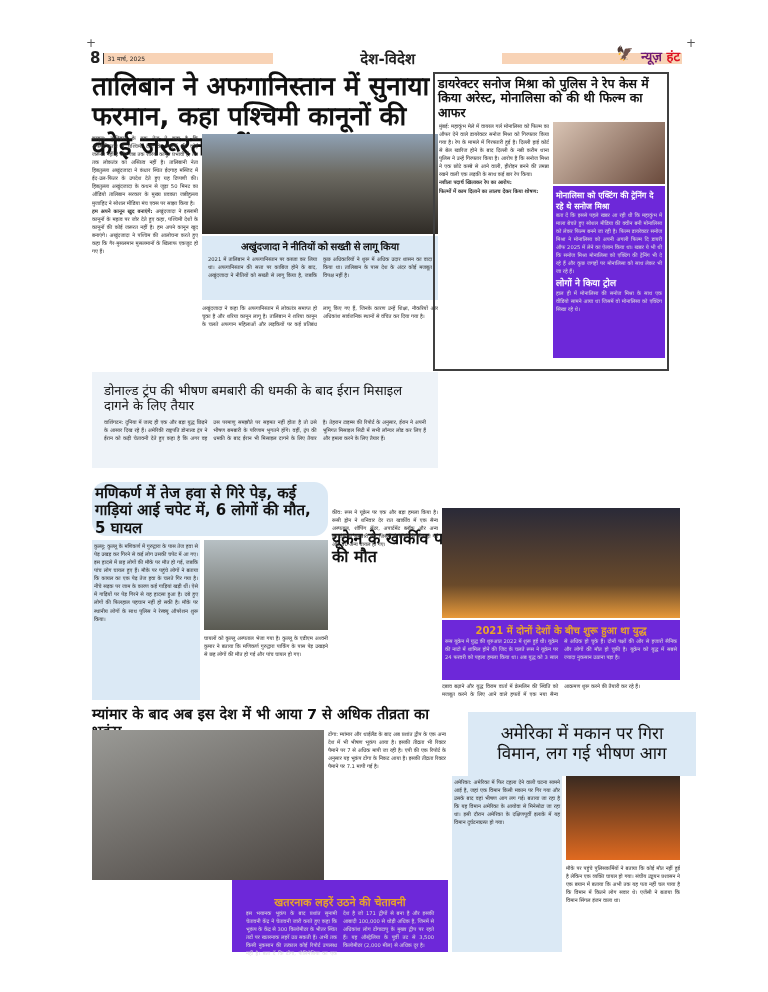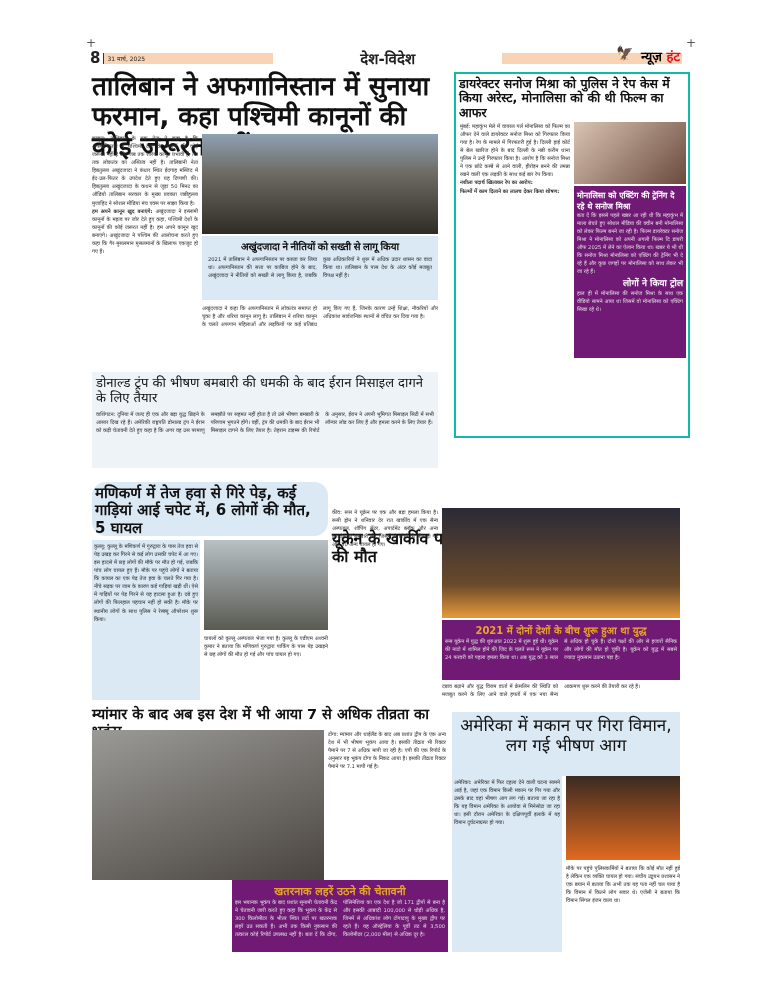--- a/index.html
+++ b/index.html
@@ -4,28 +4,28 @@
 <style>
   * { box-sizing: border-box; margin: 0; padding: 0; }
   body { width: 768px; height: 992px; background: #fff; font-family: "DejaVu Sans", sans-serif; position: relative; overflow: hidden; color: #222; }
   .crop { position: absolute; color: #555; font-size: 12px; }
   .masthead { position: absolute; left: 90px; top: 50px; width: 592px; height: 16px; display: flex; align-items: center; }
   .page-no { font-weight: bold; font-size: 15px; color: #222; margin-right: 3px; }
   .date-bar { background: #f8d3b6; height: 11px; flex: 0 0 170px; font-size: 6px; padding-left: 3px; line-height: 11px; border-left: 1px solid #333; }
   .section { flex: 1; text-align: center; font-weight: bold; font-size: 15px; }
   .right-bar { background: #f8d3b6; height: 11px; flex: 0 0 180px; position: relative; }
   .logo { position: absolute; right: 2px; top: -6px; font-weight: bold; font-size: 13px; }
-  .logo .a { color: #000000; } .logo .b { color: #d12; margin-top: 23px; }
+  .logo .a { color: #701a75; } .logo .b { color: #d12; margin-top: 23px; }
   .bird { position: absolute; right: 48px; top: -8px; font-size: 14px; color: #555; }
   .head { font-weight: bold; color: #111; line-height: 1.15; }
   .body-text { font-size: 5.2px; line-height: 1.55; color: #333; text-align: justify; }
   .box { position: absolute; }
   .photo { position: absolute; background: #555; overflow: hidden; }
   .sub { font-weight: bold; font-size: 9px; color: #111; }
-  .dark { background: #701a75; color: #eee; }
+  .dark { background: #6d28d9; color: #eee; }
   .orange { color: #e8a42a; font-weight: bold; }
   .blue-box { background: #dbe9f5; }
 </style>
 </head>
 <body>
 
 <div class="crop" style="left:86px;top:36px;">+</div>
 <div class="crop" style="left:686px;top:36px;">+</div>
 
 <div class="masthead">
@@ -44,35 +44,35 @@
 <div class="box body-text" style="left:92px;top:134px;width:106px;height:230px;overflow:hidden;">
   <span>काबुल: तालिबान के एक नेता ने कहा है कि अफगानिस्तान में पश्चिमी देशों के कानूनों की कोई जरूरत नहीं है और जब तक शरिया कानून प्रभावी हैं, तब तक लोकतंत्र का अस्तित्व नहीं है। तालिबानी नेता हिबतुल्ला अखुंदजादा ने कंधार स्थित ईदगाह मस्जिद में ईद-उल-फितर के उपदेश देते हुए यह टिप्पणी की। हिबतुल्ला अखुंदजादा के कथन से जुड़ा 50 मिनट का ऑडियो तालिबान सरकार के मुख्य प्रवक्ता जबीहुल्ला मुजाहिद ने सोशल मीडिया मंच एक्स पर साझा किया है।</span><br><b>हम अपने कानून खुद बनाएंगे:</b> <span>अखुंदजादा ने इस्लामी कानूनों के महत्व पर जोर देते हुए कहा, पश्चिमी देशों के कानूनों की कोई जरूरत नहीं है। हम अपने कानून खुद बनाएंगे। अखुंदजादा ने पश्चिम की आलोचना करते हुए कहा कि गैर-मुसलमान मुसलमानों के खिलाफ एकजुट हो गए हैं।</span>
 </div>
 <div class="photo" style="left:202px;top:134px;width:236px;height:100px;background:linear-gradient(180deg,#8fa1b4 0%,#6c6a62 40%,#2f2b26 100%);"></div>
 <div class="box blue-box" style="left:202px;top:236px;width:236px;height:64px;padding:3px 6px;">
   <div class="sub" style="font-size:10px;text-align:center;font-family:Liberation Serif, serif;">अखुंदजादा ने नीतियों को सख्ती से लागू किया</div>
   <div class="body-text" style="column-count:2;column-gap:6px;margin-top:2px;">2021 में तालिबान ने अफगानिस्तान पर कब्जा कर लिया था। अफगानिस्तान की सत्ता पर काबिज होने के बाद, अखुंदजादा ने नीतियों को सख्ती से लागू किया है, जबकि कुछ अधिकारियों ने शुरू में अधिक उदार शासन का वादा किया था। तालिबान के पास देश के अंदर कोई मजबूत विपक्ष नहीं है।</div>
 </div>
 <div class="box body-text" style="left:202px;top:304px;width:236px;height:62px;overflow:hidden;column-count:2;column-gap:6px;">अखुंदजादा ने कहा कि अफगानिस्तान में लोकतंत्र समाप्त हो चुका है और शरिया कानून लागू है। तालिबान ने शरिया कानून के चलते अफगान महिलाओं और लड़कियों पर कई प्रतिबंध लागू किए गए हैं, जिनके कारण उन्हें शिक्षा, नौकरियों और अधिकांश सार्वजनिक स्थानों से वंचित कर दिया गया है।</div>
 
-<div class="box" style="left:454px;top:72px;width:236px;height:366px;border:2px solid #14b8a6;padding:3px;">
+<div class="box" style="left:433px;top:72px;width:236px;height:299px;border:2px solid #404040;padding:3px;">
   <div class="head" style="font-size:12.5px;">डायरेक्टर सनोज मिश्रा को पुलिस ने रेप केस में किया अरेस्ट, मोनालिसा को की थी फिल्म का आफर</div>
   <div class="body-text" style="position:absolute;left:4px;top:48px;width:110px;height:236px;overflow:hidden;">
     <span>मुंबई: महाकुंभ मेले में वायरल गर्ल मोनालिसा को फिल्म का ऑफर देने वाले डायरेक्टर सनोज मिश्रा को गिरफ्तार किया गया है। रेप के मामले में गिरफ्तारी हुई है। दिल्ली हाई कोर्ट से बेल खारिज होने के बाद दिल्ली के नबी करीम थाना पुलिस ने उन्हें गिरफ्तार किया है। आरोप है कि सनोज मिश्रा ने एक छोटे कस्बे से आने वाली, हीरोइन बनने की तमन्ना रखने वाली एक लड़की के साथ कई बार रेप किया।</span><br><b>नशीला पदार्थ खिलाकर रेप का आरोप:</b><br><b>फिल्मों में काम दिलाने का लालच देकर किया शोषण:</b>
   </div>
   <div class="photo" style="left:118px;top:48px;width:112px;height:62px;background:linear-gradient(135deg,#d9c4b4,#6a4a3c);"></div>
   <div class="box dark" style="left:118px;top:112px;width:112px;height:172px;padding:3px;overflow:hidden;">
     <div class="sub" style="color:#fff;font-size:8px;">मोनालिसा को एक्टिंग की ट्रेनिंग दे रहे थे सनोज मिश्रा</div>
     <div class="body-text" style="color:#ddd;">बता दें कि इससे पहले खबर आ रही थी कि महाकुंभ में माला बेचते हुए सोशल मीडिया की क्वीन बनी मोनालिसा को लेकर फिल्म बनने जा रही है। फिल्म डायरेक्टर सनोज मिश्रा ने मोनालिसा को अपनी अगली फिल्म दि डायरी ऑफ 2025 में लेने का ऐलान किया था। खबर ये भी थी कि सनोज मिश्रा मोनालिसा को एक्टिंग की ट्रेनिंग भी दे रहे हैं और कुछ जगहों पर मोनालिसा को साथ लेकर भी जा रहे हैं।</div>
-    <div class="sub" style="color:#fff;font-size:9px;text-align:right;">लोगों ने किया ट्रोल</div>
+    <div class="sub" style="color:#fff;font-size:9px;">लोगों ने किया ट्रोल</div>
     <div class="body-text" style="color:#ddd;">हाल ही में मोनालिसा की सनोज मिश्रा के साथ एक वीडियो सामने आया था जिसमें वो मोनालिसा को एक्टिंग सिखा रहे थे।</div>
   </div>
 </div>
 
-<div class="box" style="left:92px;top:372px;width:346px;height:96px;background:#eef3f8;padding:4px;">
+<div class="box" style="left:92px;top:372px;width:346px;height:96px;background:#eef3f8;padding:12px;">
   <div class="head" style="font-size:13px;font-weight:normal;">डोनाल्ड ट्रंप की भीषण बमबारी की धमकी के बाद ईरान मिसाइल दागने के लिए तैयार</div>
   <div class="body-text" style="column-count:3;column-gap:6px;margin-top:4px;height:70px;overflow:hidden;">वाशिंगटन: दुनिया में जल्द ही एक और बड़ा युद्ध छिड़ने के आसार दिख रहे हैं। अमेरिकी राष्ट्रपति डोनाल्ड ट्रंप ने ईरान को कड़ी चेतावनी देते हुए कहा है कि अगर वह उस परमाणु समझौते पर सहमत नहीं होता है तो उसे भीषण बमबारी के परिणाम भुगतने होंगे। वहीं, ट्रंप की धमकी के बाद ईरान भी मिसाइल दागने के लिए तैयार है। तेहरान टाइम्स की रिपोर्ट के अनुसार, ईरान ने अपनी भूमिगत मिसाइल सिटी में सभी लॉन्चर लोड कर लिए हैं और हमला करने के लिए तैयार हैं।</div>
 </div>
 
 <div class="box blue-box" style="left:92px;top:482px;width:236px;height:54px;padding:3px;border-radius:14px;">
   <div class="head" style="font-size:15px;">मणिकर्ण में तेज हवा से गिरे पेड़, कई गाड़ियां आई चपेट में, 6 लोगों की मौत, 5 घायल</div>
 </div>
 <div class="box body-text" style="left:92px;top:540px;width:108px;height:160px;overflow:hidden;background:#dbe9f5;padding:2px;">कुल्लू: कुल्लू के मणिकर्ण में गुरुद्वारा के पास तेज हवा से पेड़ उखड़ कर गिरने से कई लोग उसकी चपेट में आ गए। इस हादसे में छह लोगों की मौके पर मौत हो गई, जबकि पांच लोग घायल हुए हैं। मौके पर पहुंचे लोगों ने बताया कि कायल का एक पेड़ तेज हवा के चलते गिर गया है। नीचे सड़क पर जाम के कारण कई गाड़ियां खड़ी थीं। ऐसे में गाड़ियों पर पेड़ गिरने से यह हादसा हुआ है। दबे हुए लोगों की फिलहाल पहचान नहीं हो सकी है। मौके पर स्थानीय लोगों के साथ पुलिस ने रेस्क्यू ऑपरेशन शुरू किया।</div>
 <div class="photo" style="left:204px;top:540px;width:124px;height:90px;background:linear-gradient(180deg,#b7c0c4,#5a5a52);"></div>
 <div class="box body-text" style="left:204px;top:634px;width:124px;height:64px;overflow:hidden;">घायलों को कुल्लू अस्पताल भेजा गया है। कुल्लू के एडीएम अश्वनी कुमार ने बताया कि मणिकर्ण गुरुद्वारा पार्किंग के पास पेड़ उखड़ने से छह लोगों की मौत हो गई और पांच घायल हो गए।</div>
@@ -86,23 +86,23 @@
   <div class="orange" style="font-size:10px;text-align:center;">2021 में दोनों देशों के बीच शुरू हुआ था युद्ध</div>
   <div class="body-text" style="color:#ddd;column-count:2;column-gap:6px;">रूस यूक्रेन में युद्ध की शुरुआत 2022 में शुरू हुई थी। यूक्रेन की नाटो में शामिल होने की जिद के चलते रूस ने यूक्रेन पर 24 फरवरी को पहला हमला किया था। अब युद्ध को 3 साल से अधिक हो चुके हैं। दोनों पक्षों की ओर से हजारों सैनिक और लोगों की मौत हो चुकी है। यूक्रेन को युद्ध में सबसे ज्यादा नुकसान उठाना पड़ा है।</div>
 </div>
 <div class="box body-text" style="left:442px;top:682px;width:238px;height:20px;column-count:2;column-gap:6px;overflow:hidden;">दबाव बढ़ाने और युद्ध विराम वार्ता में क्रेमलिन की स्थिति को मजबूत करने के लिए आने वाले हफ्तों में एक नया सैन्य आक्रमण शुरू करने की तैयारी कर रहे हैं।</div>
 
 <div class="box" style="left:92px;top:706px;width:356px;">
   <div class="head" style="font-size:14.5px;">म्यांमार के बाद अब इस देश में भी आया 7 से अधिक तीव्रता का भूकंप</div>
 </div>
 <div class="photo" style="left:92px;top:730px;width:232px;height:150px;background:linear-gradient(160deg,#9a9a96,#4a4440);"></div>
 <div class="box body-text" style="left:328px;top:730px;width:118px;height:150px;overflow:hidden;">टोंगा: म्यांमार और थाईलैंड के बाद अब प्रशांत द्वीप के एक अन्य देश में भी भीषण भूकंप आया है। इसकी तीव्रता भी रिक्टर पैमाने पर 7 से अधिक मापी जा रही है। एपी की एक रिपोर्ट के अनुसार यह भूकंप टोंगा के निकट आया है। इसकी तीव्रता रिक्टर पैमाने पर 7.1 मापी गई है।</div>
-<div class="box dark" style="left:232px;top:880px;width:216px;height:72px;padding:3px;">
+<div class="box dark" style="left:232px;top:880px;width:216px;height:72px;padding:14px;">
   <div class="orange" style="font-size:11px;text-align:center;">खतरनाक लहरें उठने की चेतावनी</div>
   <div class="body-text" style="color:#ddd;column-count:2;column-gap:6px;">इस भयानक भूकंप के बाद प्रशांत सुनामी चेतावनी केंद्र ने चेतावनी जारी करते हुए कहा कि भूकंप के केंद्र से 300 किलोमीटर के भीतर स्थित तटों पर खतरनाक लहरें उठ सकती हैं। अभी तक किसी नुकसान की तत्काल कोई रिपोर्ट उपलब्ध नहीं है। बता दें कि टोंगा, पोलिनेशिया का एक देश है जो 171 द्वीपों से बना है और इसकी आबादी 100,000 से थोड़ी अधिक है, जिनमें से अधिकांश लोग टोंगाटापु के मुख्य द्वीप पर रहते हैं। यह ऑस्ट्रेलिया के पूर्वी तट से 3,500 किलोमीटर (2,000 मील) से अधिक दूर है।</div>
 </div>
 
-<div class="box blue-box" style="left:452px;top:712px;width:228px;height:64px;padding:4px;text-align:center;">
+<div class="box blue-box" style="left:468px;top:712px;width:228px;height:64px;padding:12px;text-align:center;">
   <div class="head" style="font-size:17px;font-weight:normal;">अमेरिका में मकान पर गिरा विमान, लग गई भीषण आग</div>
 </div>
 <div class="box body-text" style="left:452px;top:776px;width:110px;height:176px;overflow:hidden;background:#dbe9f5;padding:2px;">अमेरिका: अमेरिका में फिर दहला देने वाली घटना सामने आई है, जहां एक विमान किसी मकान पर गिर गया और उसके बाद वहां भीषण आग लग गई। बताया जा रहा है कि यह विमान अमेरिका के आयोवा से मिनेसोटा जा रहा था। इसी दौरान अमेरिका के दक्षिणपूर्वी इलाके में यह विमान दुर्घटनाग्रस्त हो गया।</div>
 <div class="photo" style="left:566px;top:776px;width:114px;height:84px;background:linear-gradient(180deg,#3a2a20,#e06a20);"></div>
 <div class="box body-text" style="left:566px;top:864px;width:114px;height:88px;overflow:hidden;">मौके पर पहुंचे पुलिसकर्मियों ने बताया कि कोई मौत नहीं हुई है लेकिन एक व्यक्ति घायल हो गया। संघीय उड्डयन प्रशासन ने एक बयान में बताया कि अभी तक यह पता नहीं चल पाया है कि विमान में कितने लोग सवार थे। एजेंसी ने बताया कि विमान सिंगल इंजन वाला था।</div>
 
 </body></html>

